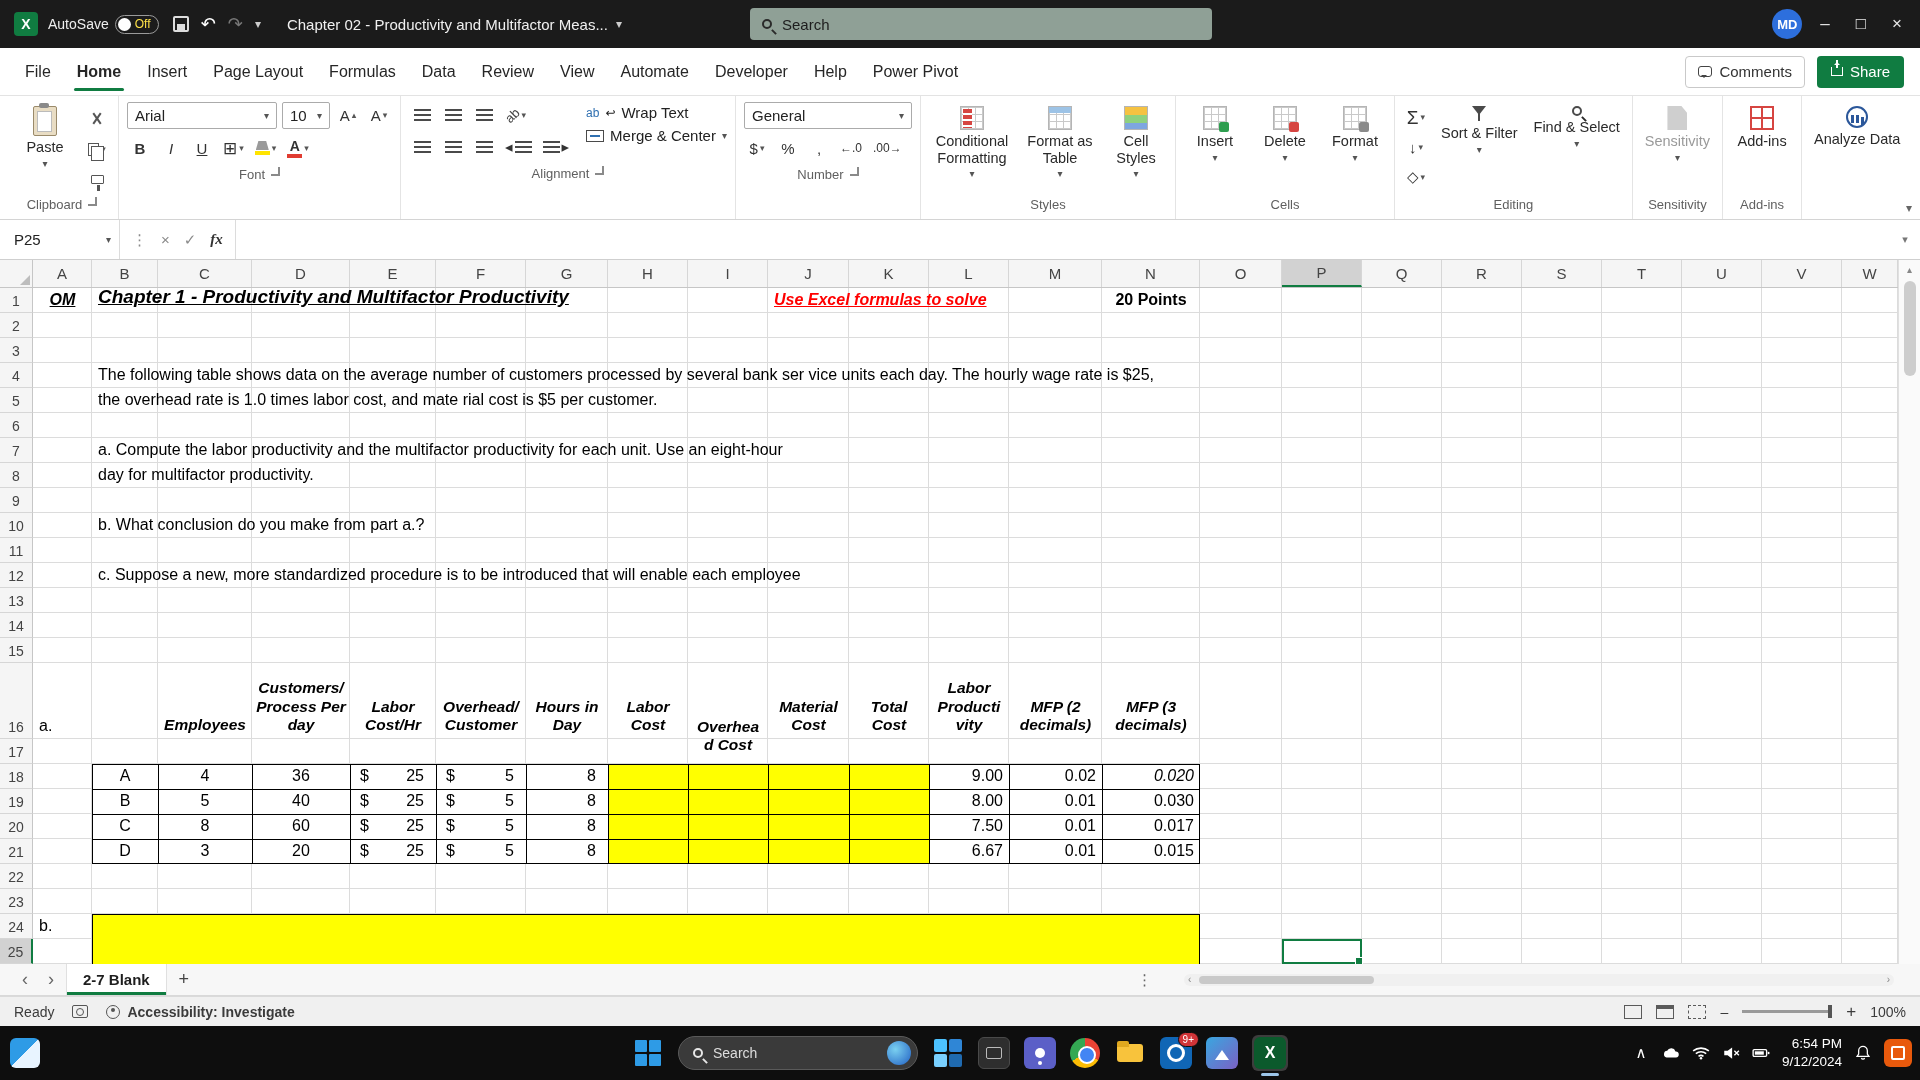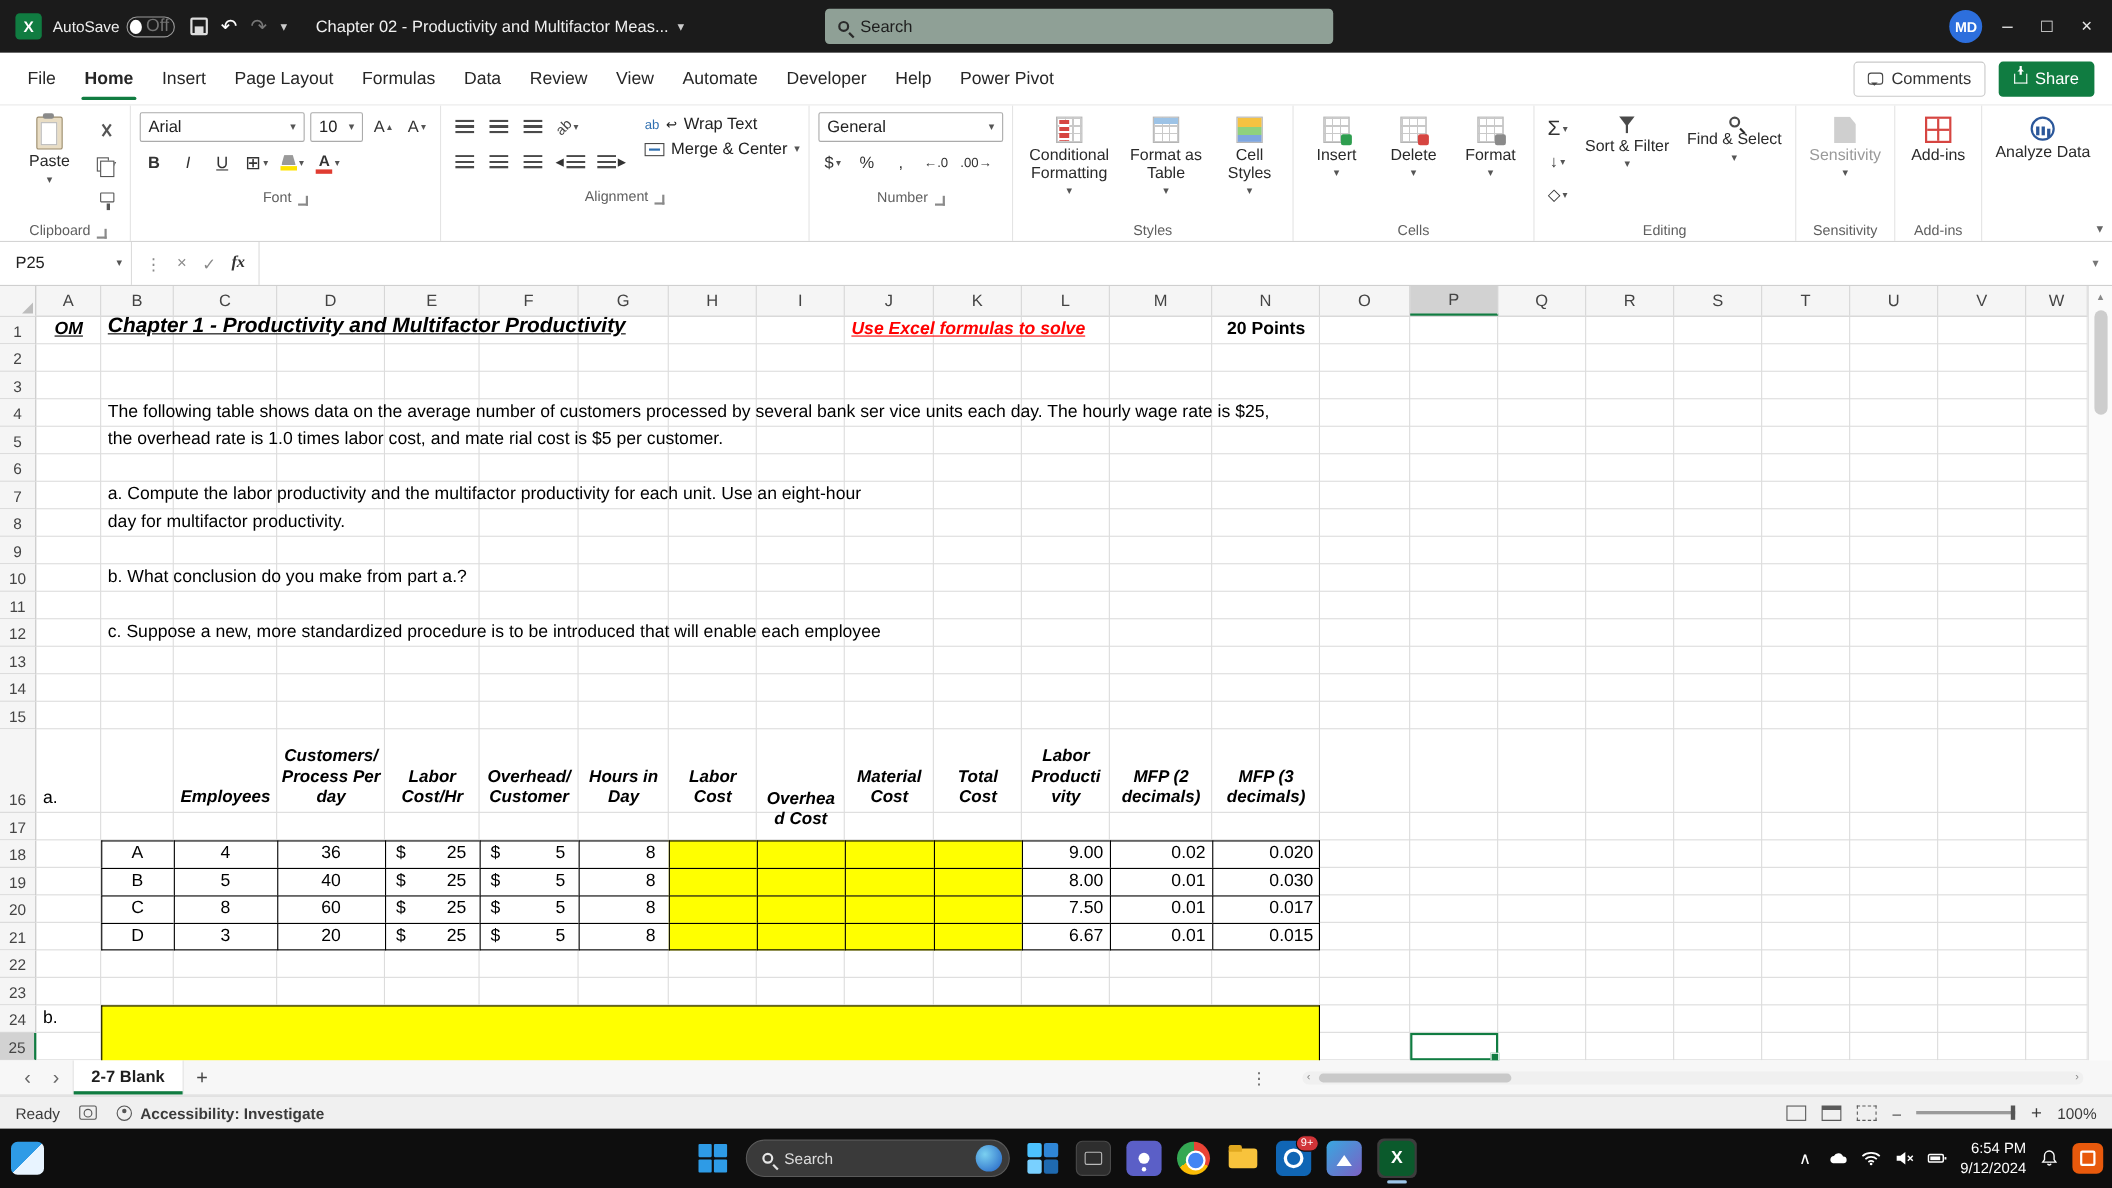--- a/index.html
+++ b/index.html
@@ -6,21 +6,21 @@
 html,body{width:1920px;height:1080px;overflow:hidden}
 body{font-family:"Liberation Sans",sans-serif;background:#fff;color:#222;font-size:15px}
 .screen{position:relative;width:1920px;height:1080px;display:flex;flex-direction:column}
 
 
 .titlebar{height:48px;background:#1b1b1b;color:#fff;display:flex;align-items:center;padding:0 8px;gap:10px;flex:0 0 auto}
 .xl-logo{width:24px;height:24px;background:#107c41;border-radius:4px;display:flex;align-items:center;justify-content:center;color:#fff;font-weight:bold;font-size:14px;margin-left:6px}
 .autosave{display:flex;align-items:center;gap:6px;font-size:14px;color:#eee}
 .switch{width:44px;height:19px;border:1px solid #9a9a9a;border-radius:10px;display:flex;align-items:center;gap:4px;padding:1px 4px 1px 2px}
 .knob{width:13px;height:13px;background:#fff;border-radius:50%}
-.sw-label{font-size:16px;color:#737373}
+.sw-label{font-size:12px;color:#fde047}
 .qat{display:flex;align-items:center;gap:12px;font-size:18px;margin-left:4px}
 .qat .dis{color:#777}
 .i-floppy{width:16px;height:16px;border:2px solid #ddd;border-radius:2px;position:relative;display:inline-block}
 .i-floppy:after{content:"";position:absolute;left:2px;bottom:0;width:8px;height:6px;background:#ddd}
 .qat-chev{font-size:12px;color:#ccc}
 .doc-title{font-size:15px;color:#f0f0f0;margin-left:16px;white-space:nowrap;display:flex;align-items:center;gap:8px}
 .tb-search{position:absolute;left:750px;top:8px;width:462px;height:32px;background:#8fa096;border-radius:4px;display:flex;align-items:center;gap:10px;padding:0 12px;color:#1d1d1d;font-size:15px}
 .i-mag{width:10px;height:10px;border:2px solid #2a2a2a;border-radius:50%;position:relative;display:inline-block;flex:0 0 auto}
 .i-mag:after{content:"";position:absolute;width:2px;height:6px;background:#2a2a2a;left:9px;top:8px;transform:rotate(-45deg)}
 .i-mag.light{border-color:#e6e6e6}.i-mag.light:after{background:#e6e6e6}
@@ -39,21 +39,21 @@
 .i-bubble:after{content:"";position:absolute;left:2px;bottom:-5px;border:3px solid transparent;border-top-color:#444}
 .btn-share{display:flex;align-items:center;gap:7px;background:#107c41;color:#fff;border-radius:4px;height:32px;padding:0 14px;font-size:15px}
 .i-share{width:12px;height:9px;border:1.5px solid #fff;border-top:none;position:relative;display:inline-block}
 .i-share:before{content:"";position:absolute;left:4px;top:-7px;width:2px;height:8px;background:#fff}
 .i-share:after{content:"";position:absolute;left:2px;top:-8px;border:3px solid transparent;border-bottom-color:#fff}
 
 
 .ribbon{height:124px;background:#fff;border-bottom:1px solid #d4d4d4;display:flex;flex:0 0 auto;position:relative;padding-left:6px}
 .rgroup{display:flex;flex-direction:column;border-right:1px solid #e4e4e4;padding:6px 8px 2px;position:relative}
 .rbody{display:flex;gap:8px;flex:1}
-.rlabel{height:20px;display:flex;align-items:flex-end;justify-content:center;gap:6px;font-size:13px;color:#5f5f5f}
+.rlabel{height:20px;display:flex;align-items:flex-start;justify-content:center;gap:6px;font-size:13px;color:#5f5f5f}
 .launcher{width:9px;height:9px;border-right:2px solid #8a8a8a;border-bottom:2px solid #8a8a8a;display:inline-block}
 .bigbtn{display:flex;flex-direction:column;align-items:center;justify-content:flex-start;gap:3px;min-width:62px;padding:4px 4px 0;font-size:14.5px;color:#2a2a2a;text-align:center;line-height:1.15}
 .bigbtn .blabel{white-space:pre-line}
 .bigbtn.dis{color:#9a9a9a}
 .chev{font-size:10px;color:#555;line-height:1}
 .vstack{display:flex;flex-direction:column;gap:4px;justify-content:flex-start}
 .frow{display:flex;gap:5px;align-items:center;margin-bottom:6px}
 .rselect{border:1px solid #ababab;border-radius:2px;height:27px;display:flex;align-items:center;justify-content:space-between;gap:6px;padding:0 7px;font-size:15px;background:#fff;color:#222}
 .sbtn{min-width:26px;height:26px;display:flex;align-items:center;justify-content:center;font-size:15px;color:#333;gap:2px;padding:0 3px}
 .sbtn .chev{font-size:9px}
@@ -749,21 +749,21 @@
         <div class="celltext" style="left: 92px; top: 476px; width: 66px; height: 25px; justify-content: center; padding: 0px 0px 4px;">A</div>
         <div class="celltext" style="left: 158px; top: 476px; width: 94px; height: 25px; justify-content: center; padding: 0px 0px 4px;">4</div>
         <div class="celltext" style="left: 252px; top: 476px; width: 98px; height: 25px; justify-content: center; padding: 0px 0px 4px;">36</div>
         <div class="celltext" style="left: 350px; top: 476px; width: 86px; height: 25px; padding: 0px 0px 4px 10px;">$</div>
         <div class="celltext" style="left: 350px; top: 476px; width: 86px; height: 25px; justify-content: flex-end; padding: 0px 12px 4px 0px;">25</div>
         <div class="celltext" style="left: 436px; top: 476px; width: 90px; height: 25px; padding: 0px 0px 4px 10px;">$</div>
         <div class="celltext" style="left: 436px; top: 476px; width: 90px; height: 25px; justify-content: flex-end; padding: 0px 12px 4px 0px;">5</div>
         <div class="celltext" style="left: 526px; top: 476px; width: 82px; height: 25px; justify-content: flex-end; padding: 0px 12px 4px 0px;">8</div>
         <div class="celltext" style="left: 929px; top: 476px; width: 80px; height: 25px; justify-content: flex-end; padding: 0px 6px 4px 0px;">9.00</div>
         <div class="celltext" style="left: 1009px; top: 476px; width: 93px; height: 25px; justify-content: flex-end; padding: 0px 6px 4px 0px;">0.02</div>
-        <div class="celltext" style="left: 1102px; top: 476px; width: 98px; height: 25px; justify-content: flex-end; padding: 0px 6px 4px 0px;">0.020</div>
+        <div class="celltext" style="left: 1102px; top: 476px; width: 98px; height: 25px; justify-content: flex-end; padding: 0px 6px 4px 0px; font-style: italic;">0.020</div>
         <div class="celltext" style="left: 92px; top: 501px; width: 66px; height: 25px; justify-content: center; padding: 0px 0px 4px;">B</div>
         <div class="celltext" style="left: 158px; top: 501px; width: 94px; height: 25px; justify-content: center; padding: 0px 0px 4px;">5</div>
         <div class="celltext" style="left: 252px; top: 501px; width: 98px; height: 25px; justify-content: center; padding: 0px 0px 4px;">40</div>
         <div class="celltext" style="left: 350px; top: 501px; width: 86px; height: 25px; padding: 0px 0px 4px 10px;">$</div>
         <div class="celltext" style="left: 350px; top: 501px; width: 86px; height: 25px; justify-content: flex-end; padding: 0px 12px 4px 0px;">25</div>
         <div class="celltext" style="left: 436px; top: 501px; width: 90px; height: 25px; padding: 0px 0px 4px 10px;">$</div>
         <div class="celltext" style="left: 436px; top: 501px; width: 90px; height: 25px; justify-content: flex-end; padding: 0px 12px 4px 0px;">5</div>
         <div class="celltext" style="left: 526px; top: 501px; width: 82px; height: 25px; justify-content: flex-end; padding: 0px 12px 4px 0px;">8</div>
         <div class="celltext" style="left: 929px; top: 501px; width: 80px; height: 25px; justify-content: flex-end; padding: 0px 6px 4px 0px;">8.00</div>
         <div class="celltext" style="left: 1009px; top: 501px; width: 93px; height: 25px; justify-content: flex-end; padding: 0px 6px 4px 0px;">0.01</div>

